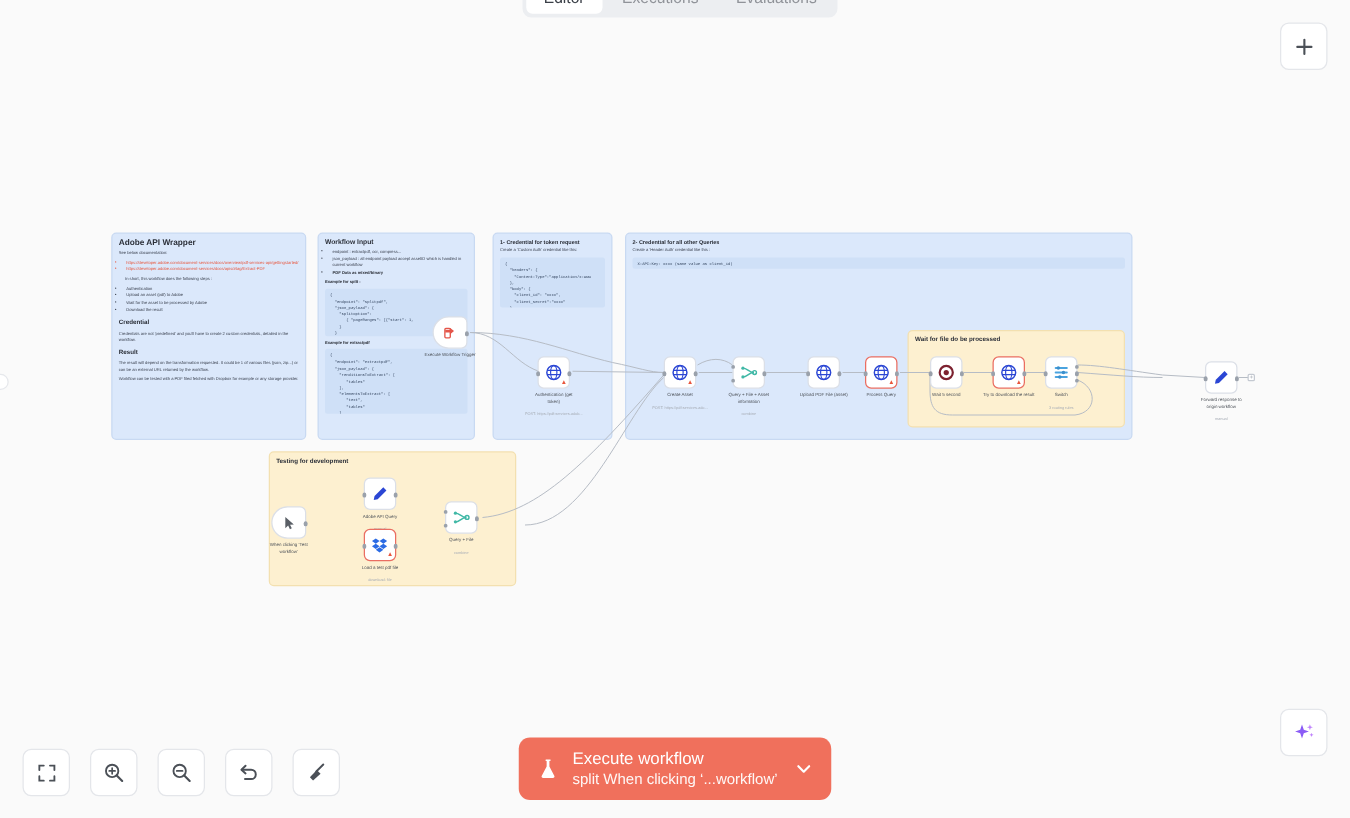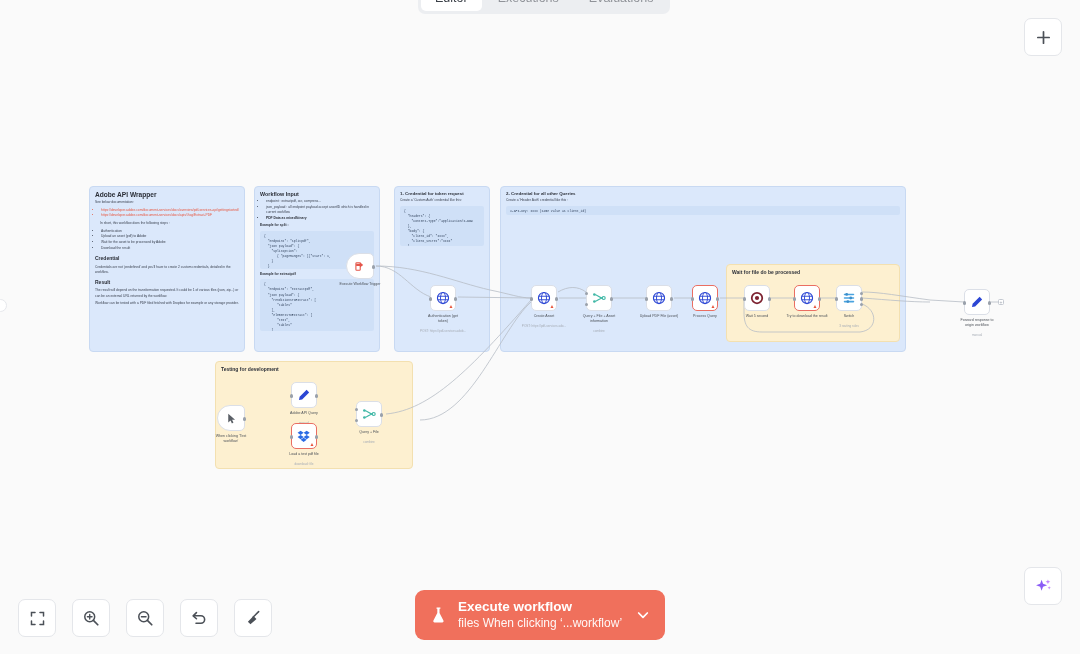--- a/index.html
+++ b/index.html
@@ -106,21 +106,21 @@
   .toolbar { position: absolute; left: 18px; bottom: 17px; display: flex; gap: 16px; }
   .toolbar .sq-btn { position: relative; width: 38px; height: 38px; }
 
   .exec-btn {
     position: absolute; left: 415px; bottom: 14px;
     width: 250px; height: 50px; background: #f0705c; border-radius: 9px;
     display: flex; align-items: center; gap: 10px; padding: 0 14px;
     color: #fff; cursor: pointer;
   }
   .exec-txt { flex: 1; line-height: 1.25; }
-  .exec-title { font-size: 13.5px; font-weight: bold; }
+  .exec-title { font-size: 13.5px; font-weight: normal; }
   .exec-sub { font-size: 12px; opacity: .95; }
   .ghost-dot {
     position: absolute; left: -6px; top: 299px; width: 13px; height: 13px;
     border: 1px solid #e6e8ec; border-radius: 50%; background: #fff;
   }
 </style>
 </head>
 <body>
 
 <div id="app">
@@ -501,20 +501,20 @@
     </div>
   </div>
 
   <div class="exec-btn">
     <svg width="19" height="22" viewBox="0 0 24 24">
       <path d="M9.6 2.6 h4.8 v1.6 h-1.1 v5.4 l4.9 9.4 a1.6 1.6 0 0 1 -1.4 2.4 h-9.8
                a1.6 1.6 0 0 1 -1.4 -2.4 l4.9 -9.4 v-5.4 h-1.1 z" fill="#ffffff"></path>
     </svg>
     <div class="exec-txt">
       <div class="exec-title">Execute workflow</div>
-      <div class="exec-sub">files When clicking ‘...workflow’</div>
+      <div class="exec-sub">split When clicking ‘...workflow’</div>
     </div>
     <svg width="16" height="16" viewBox="0 0 24 24">
       <path d="M5.5 9 L12 15.5 L18.5 9" fill="none" stroke="#fff" stroke-width="2.6" stroke-linecap="round" stroke-linejoin="round"></path>
     </svg>
   </div>
 
 </div>
 
 </body></html>

